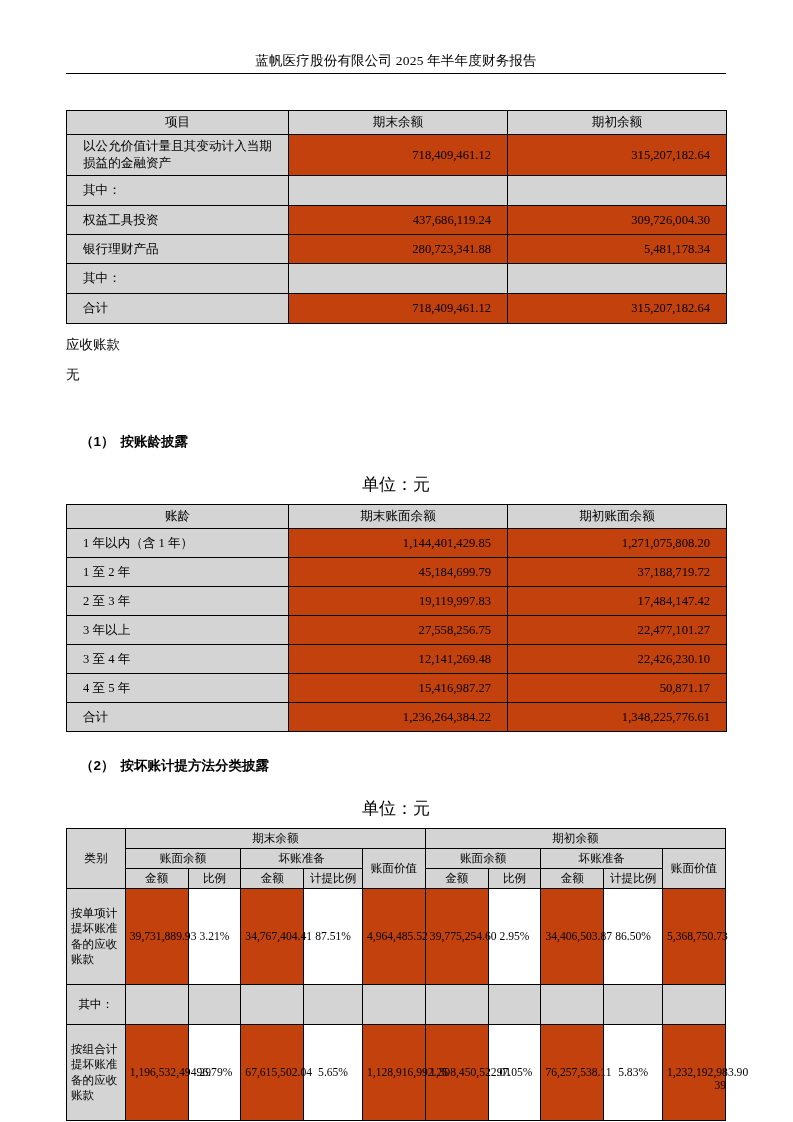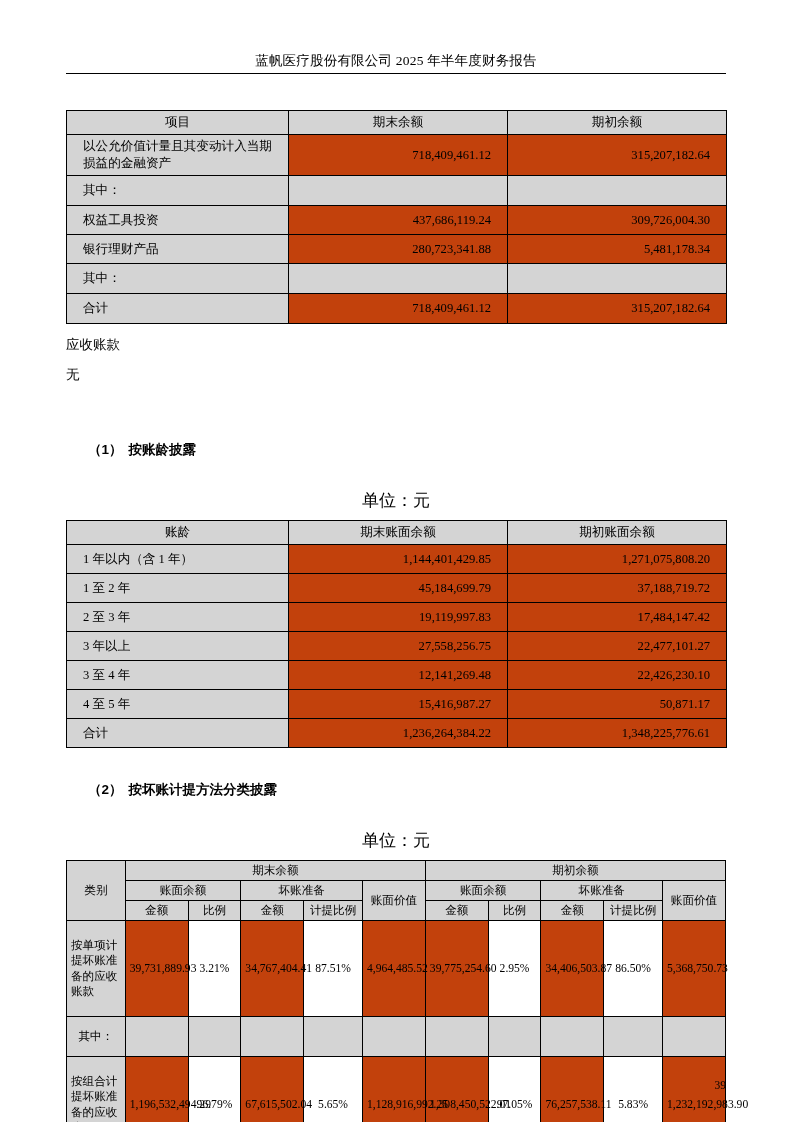--- a/index.html
+++ b/index.html
@@ -101,21 +101,21 @@
 
   h3.sec-head {
     margin: 0;
     font-size: 14px;
     font-weight: bold;
     line-height: 20px;
     padding-left: 14px;
     font-family: "Liberation Sans", "DejaVu Sans", sans-serif;
   }
   h4.sub-head {
-    margin: 8px;
+    margin: 0;
     font-size: 13.5px;
     font-weight: bold;
     line-height: 20px;
     padding-left: 14px;
     font-family: "Liberation Sans", "DejaVu Sans", sans-serif;
   }
   h4.sub-head .sub-num { margin-right: 6px; }
 
   .unit-line {
     text-align: center;

